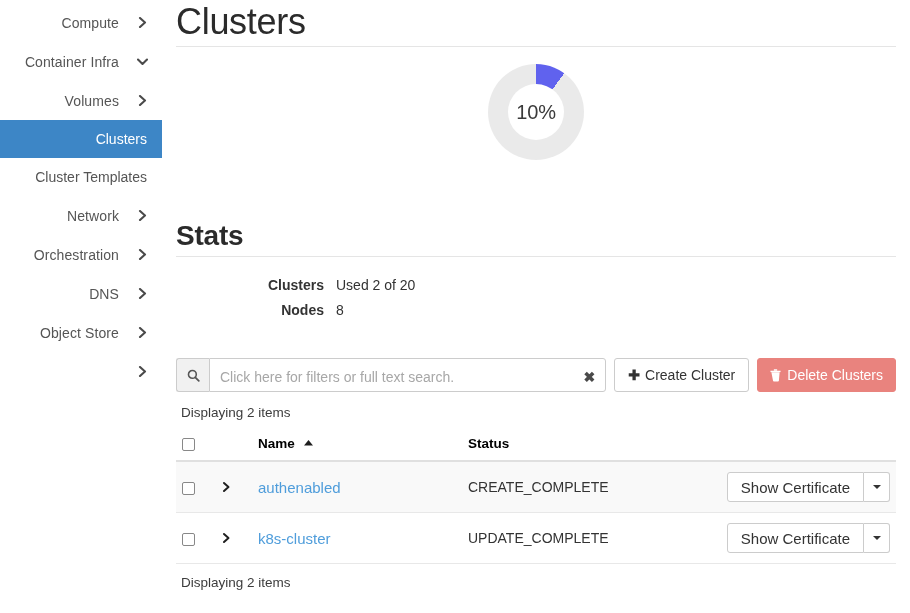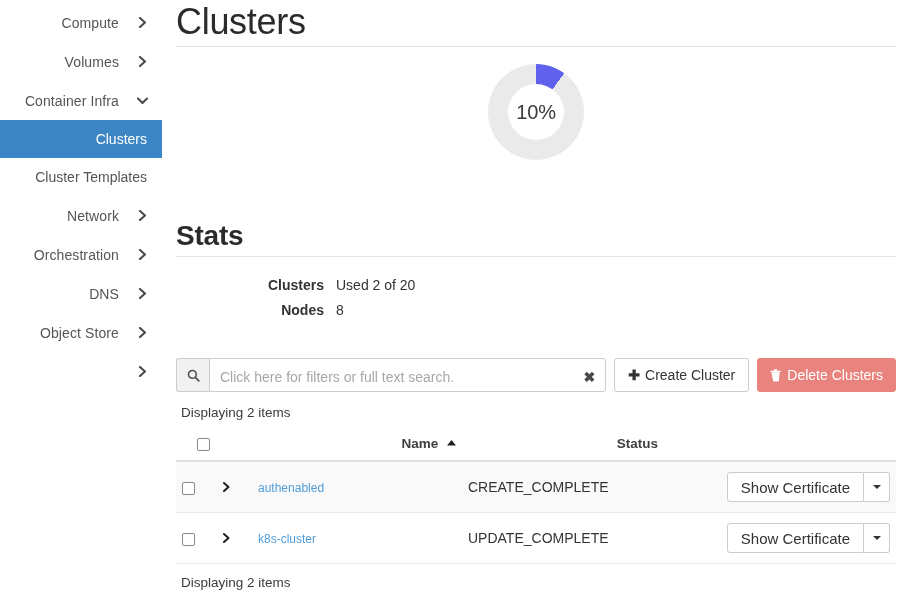--- a/index.html
+++ b/index.html
@@ -279,22 +279,22 @@
 
   
   .data-table {
     width: 100%;
     border-collapse: collapse;
     margin-top: 10px;
   }
   .data-table thead th {
     font-size: 13.5px;
     font-weight: bold;
-    color: #404040;
-    text-align: right;
+    color: #000000;
+    text-align: left;
     padding: 4px 6px 9px 6px;
     border-bottom: 2px solid #e0e0e0;
     vertical-align: bottom;
   }
   .data-table tbody td {
     font-size: 14px;
     color: #333333;
     padding: 10px 6px;
     border-bottom: 1px solid #e8e8e8;
     vertical-align: middle;
@@ -320,21 +320,21 @@
     vertical-align: middle;
   }
   .row-caret {
     display: inline-block;
     cursor: pointer;
     vertical-align: middle;
   }
   .row-link {
     color: #4f9ddb;
     text-decoration: none;
-    font-size: 12px;
+    font-size: 15px;
     cursor: pointer;
   }
   .sort-caret {
     display: inline-block;
     margin-left: 5px;
     vertical-align: 2px;
   }
   .split-btn {
     display: inline-flex;
     align-items: stretch;
@@ -388,33 +388,33 @@
     <div class="nav-item">
       <span class="nav-label">Compute</span>
       <span class="chevron">
         <svg viewBox="0 0 11 11" width="11" height="11">
             <path d="M3 1 L8 5.5 L3 10" fill="none" stroke="#4a4a4a" stroke-width="2.1" stroke-linecap="round" stroke-linejoin="round"></path>
           </svg>
       </span>
     </div>
 
     <div class="nav-item">
+      <span class="nav-label">Container Infra</span>
+      <span class="chevron">
+        <svg viewBox="0 0 11 11" width="11" height="11">
+            <path d="M1 3.5 L5.5 8 L10 3.5" fill="none" stroke="#4a4a4a" stroke-width="2.1" stroke-linecap="round" stroke-linejoin="round"></path>
+          </svg>
+      </span>
+    </div>
+
+    <div class="nav-item">
       <span class="nav-label">Volumes</span>
       <span class="chevron">
         <svg viewBox="0 0 11 11" width="11" height="11">
             <path d="M3 1 L8 5.5 L3 10" fill="none" stroke="#4a4a4a" stroke-width="2.1" stroke-linecap="round" stroke-linejoin="round"></path>
-          </svg>
-      </span>
-    </div>
-
-    <div class="nav-item">
-      <span class="nav-label">Container Infra</span>
-      <span class="chevron">
-        <svg viewBox="0 0 11 11" width="11" height="11">
-            <path d="M1 3.5 L5.5 8 L10 3.5" fill="none" stroke="#4a4a4a" stroke-width="2.1" stroke-linecap="round" stroke-linejoin="round"></path>
           </svg>
       </span>
     </div>
 
     <div class="nav-sub active">
       <span class="nav-label">Clusters</span>
     </div>
 
     <div class="nav-sub">
       <span class="nav-label">Cluster Templates</span>

